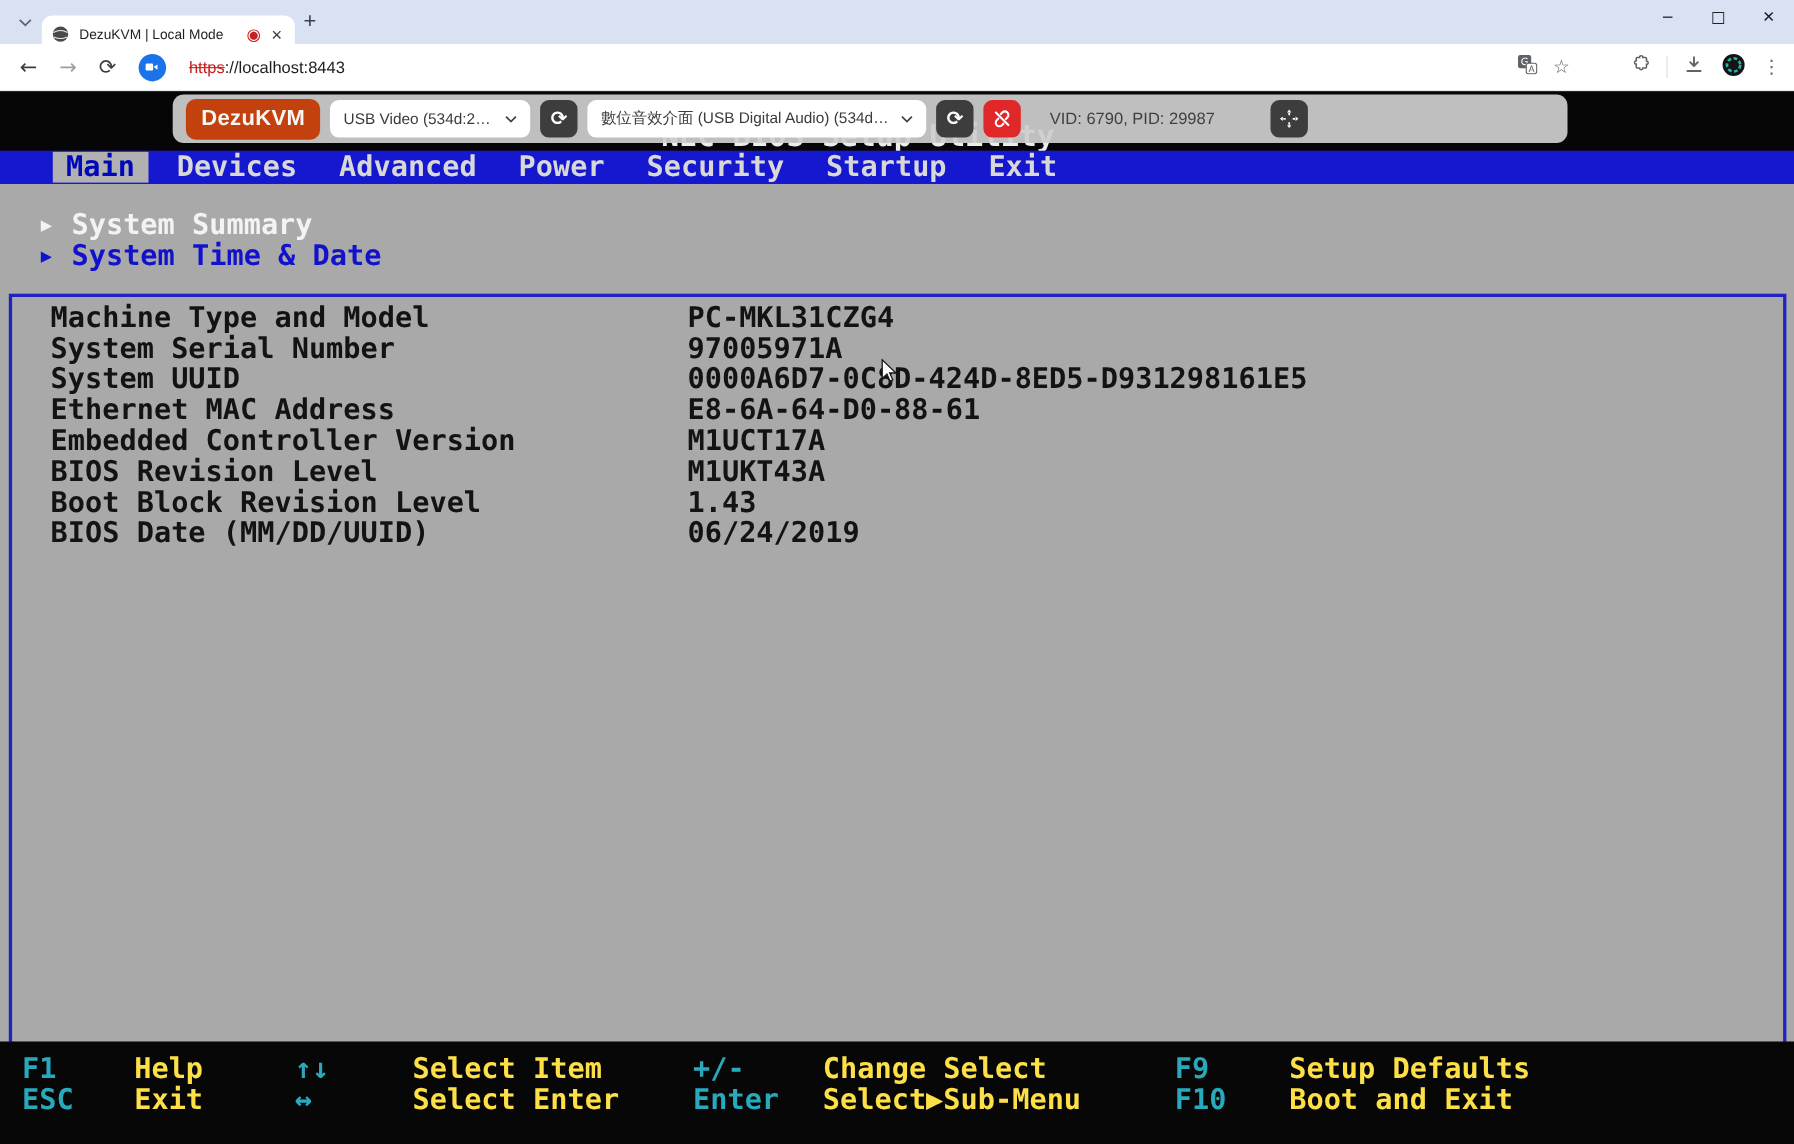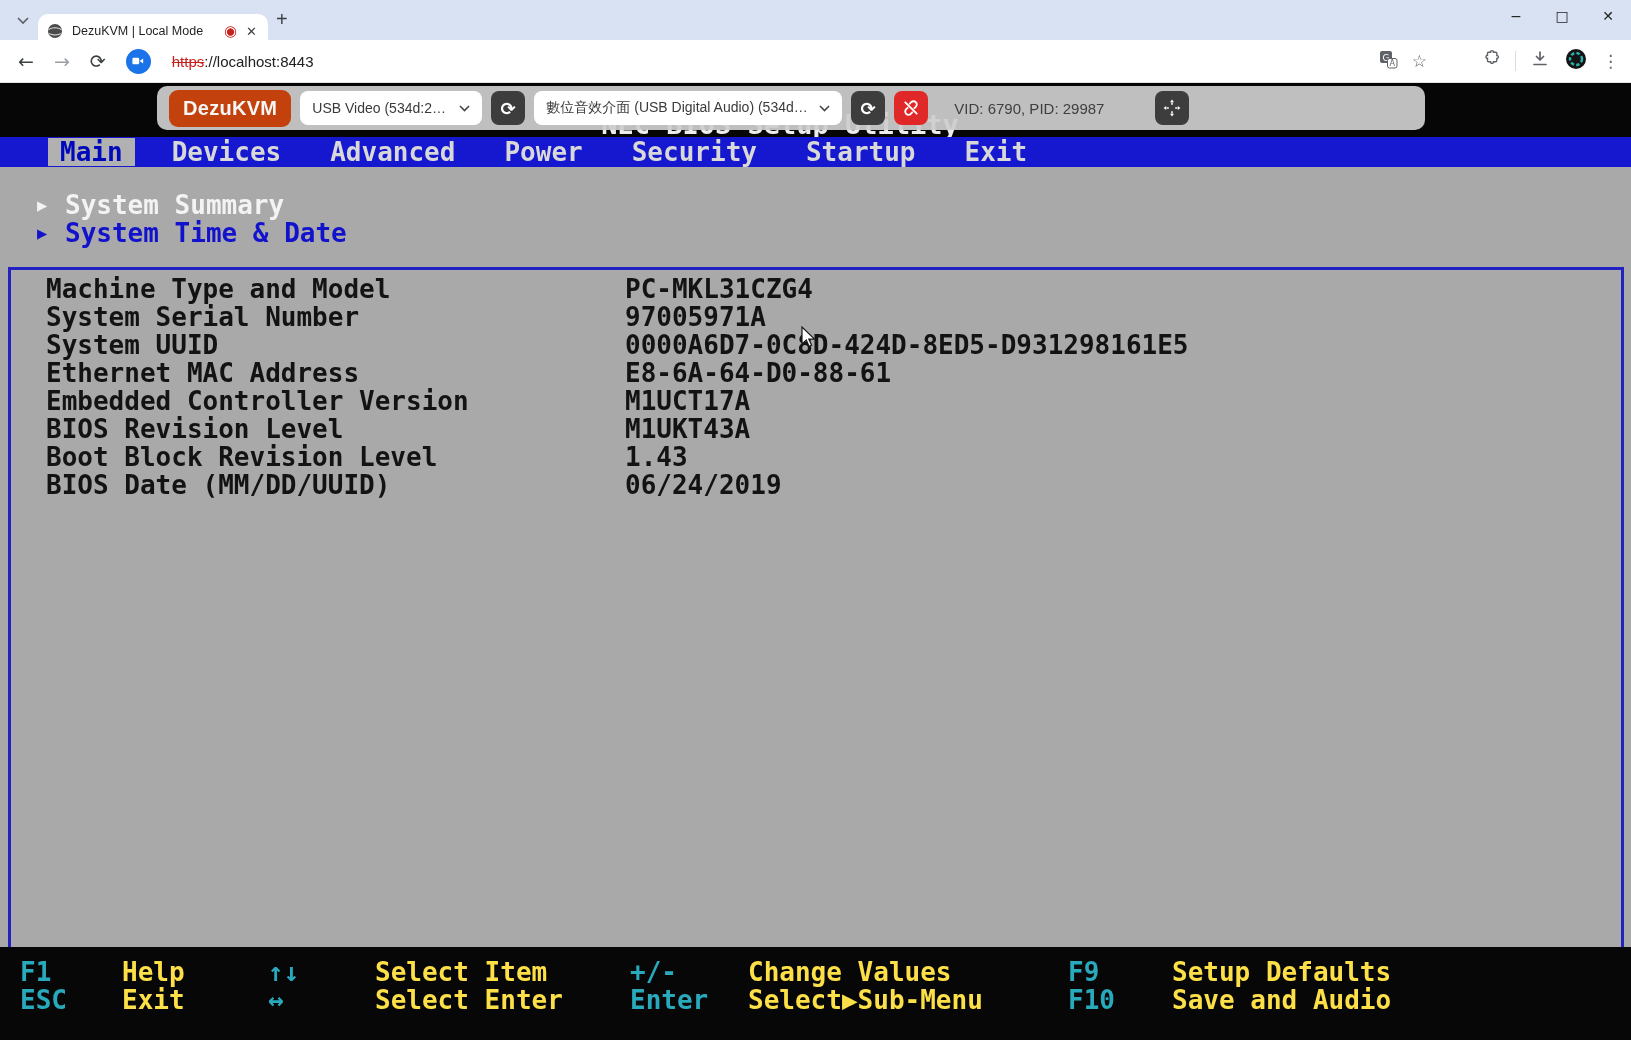--- a/index.html
+++ b/index.html
@@ -50,21 +50,21 @@
   .kselect.video { width:182px; } .kselect.audio { width:308px; overflow:hidden; }
   .kselect span { overflow:hidden; text-overflow:ellipsis; flex:1; }
   .tbtn { width:34px; height:34px; border:none; border-radius:8px; background:#3D3D3D; color:#fff;
           display:flex; align-items:center; justify-content:center; cursor:pointer;
           font-family:"DejaVu Sans",sans-serif; font-size:18px; font-weight:bold; flex:0 0 auto; }
   .tbtn.red { background:#E12828; }
   .vidpid { font-size:15px; color:#3F3F3F; margin-left:17px; white-space:nowrap; }
   .tbtn.expand { margin-left:42px; }
   
   .menubar { position:absolute; top:54px; left:0; right:0; height:30px; background:#1518CE; z-index:3;
-             display:flex; align-items:center; gap:25px; padding-left:48px;
+             display:flex; align-items:center; gap:14px; padding-left:48px;
              font-family:"DejaVu Sans Mono",monospace; font-weight:bold; font-size:26px; color:#D8D8D8; }
   .mitem { padding:0 12px; height:28px; line-height:28px; cursor:pointer; white-space:pre; }
   .mitem.active { background:#B1B1B1; color:#0008BC; }
   .bios-desk { position:absolute; top:84px; left:0; right:0; height:780px; background:#A9A9A9; }
   .bios-box { position:absolute; top:100px; left:8px; right:7px; height:755px; border:3px solid #2222C2; }
   .bios-content { position:absolute; left:18px; top:108px; right:20px; z-index:2;
                   font-family:"DejaVu Sans Mono",monospace; font-weight:bold; font-size:26px;
                   line-height:28px; color:#131313; }
   .brow { position:relative; height:28px; white-space:pre; }
   .brow.spacer { height:28px; }
@@ -227,25 +227,25 @@
     <div class="cursor">
       <svg width="22" height="24" viewBox="0 0 22 24">
         <path d="M4 1v17l4.3-4 2.8 6.4 2.5-1.1-2.8-6.2h5.7z" fill="#FDFDFD" stroke="#1A1A1A" stroke-width="1.2"></path>
       </svg>
     </div>
 
     <div class="helpbar">
       <div class="hrow">
         <span class="hkey">F1</span><span class="hact">Help</span>
         <span class="hkey">↑↓</span><span class="hact">Select Item</span>
-        <span class="hkey">+/-</span><span class="hact">Change Values</span>
+        <span class="hkey">+/-</span><span class="hact">Change Select</span>
         <span class="hkey">F9</span><span class="hact">Setup Defaults</span>
       </div>
       <div class="hrow">
         <span class="hkey">ESC</span><span class="hact">Exit</span>
         <span class="hkey">↔</span><span class="hact">Select Enter</span>
         <span class="hkey">Enter</span><span class="hact">Select▶Sub-Menu</span>
-        <span class="hkey">F10</span><span class="hact">Save and Audio</span>
+        <span class="hkey">F10</span><span class="hact">Boot and Exit</span>
       </div>
     </div>
 
   </div>
 </div>
 
 </body></html>

